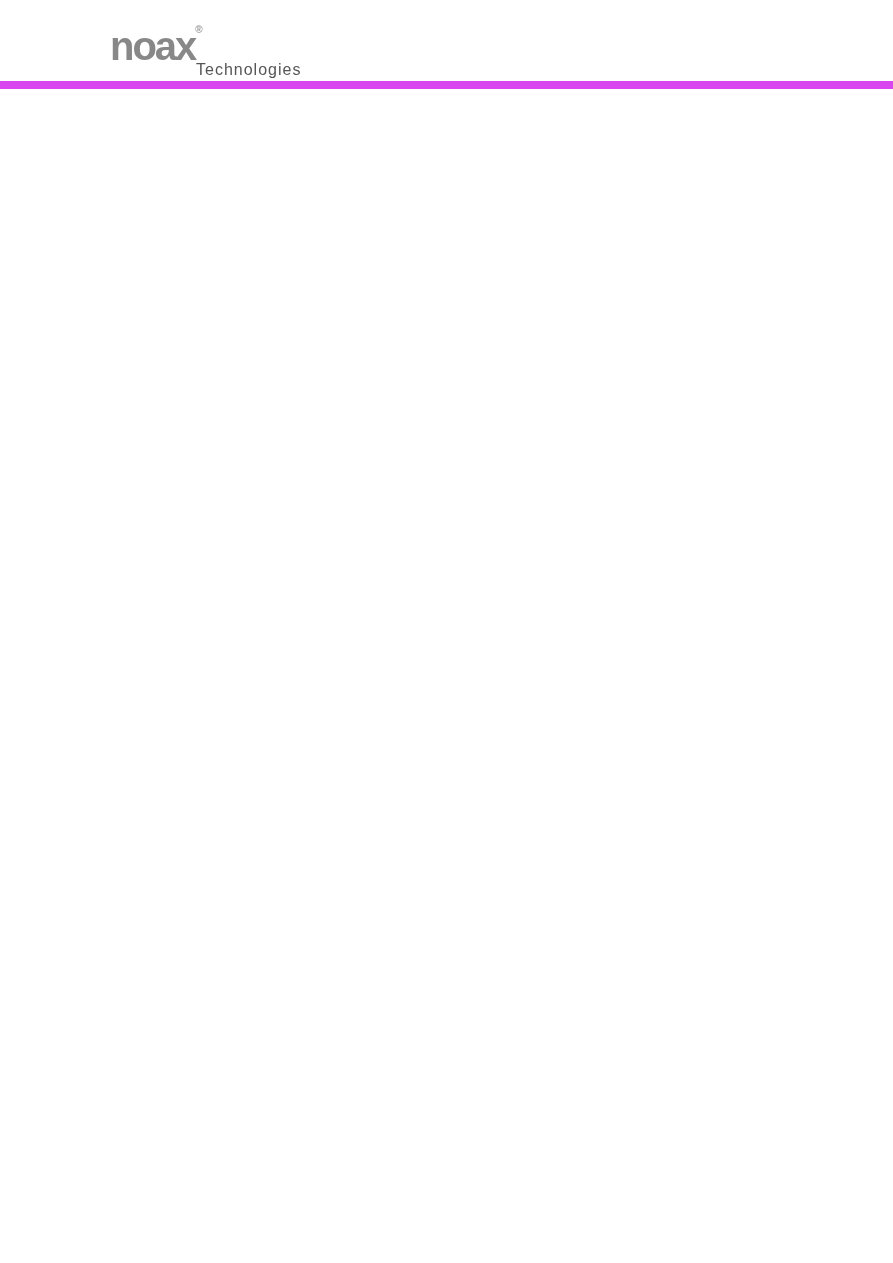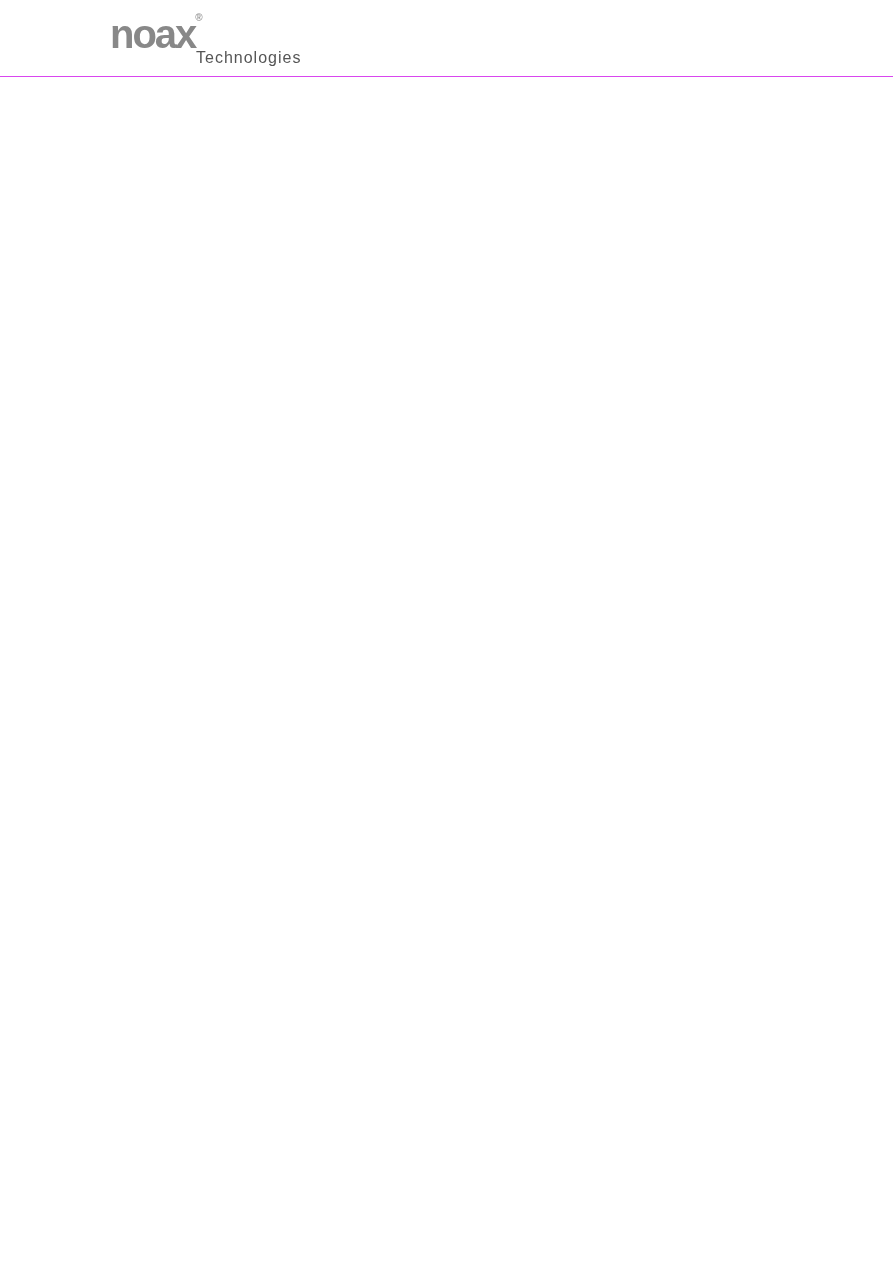--- a/index.html
+++ b/index.html
@@ -1,18 +1,18 @@
 <!DOCTYPE html>
 <html><head>
 <meta charset="utf-8">
 <style>
   * { box-sizing: border-box; margin: 0; padding: 0; }
   body { font-family: Arial, sans-serif; background: #fff; width: 893px; }
   
-  .header { height: 77px; background: #fff; position: relative; border-bottom: 1px solid #d946ef; }
+  .header { height: 77px; background: #fff; position: relative; border-bottom: 8px solid #d946ef; margin-top: 12px; }
   .logo { position: absolute; left: 110px; top: 12px; width: 190px; height: 66px; }
   .logo-text { font-size: 40px; font-weight: bold; color: #888; letter-spacing: -2px; font-family: Arial; }
   .logo-sub { font-size: 16px; color: #555; margin-left: 86px; margin-top: -8px; letter-spacing: 1px; }
   .logo-r { font-size: 10px; color: #999; vertical-align: top; }
   
   .watermark { position: absolute; top: 360px; left: 130px; font-size: 110px; color: #5a9eff; font-weight: 500; transform: rotate(-38deg); opacity: 0.55; pointer-events: none; z-index: 100; letter-spacing: -3px; }
   
   .content { position: relative; }
   
   

